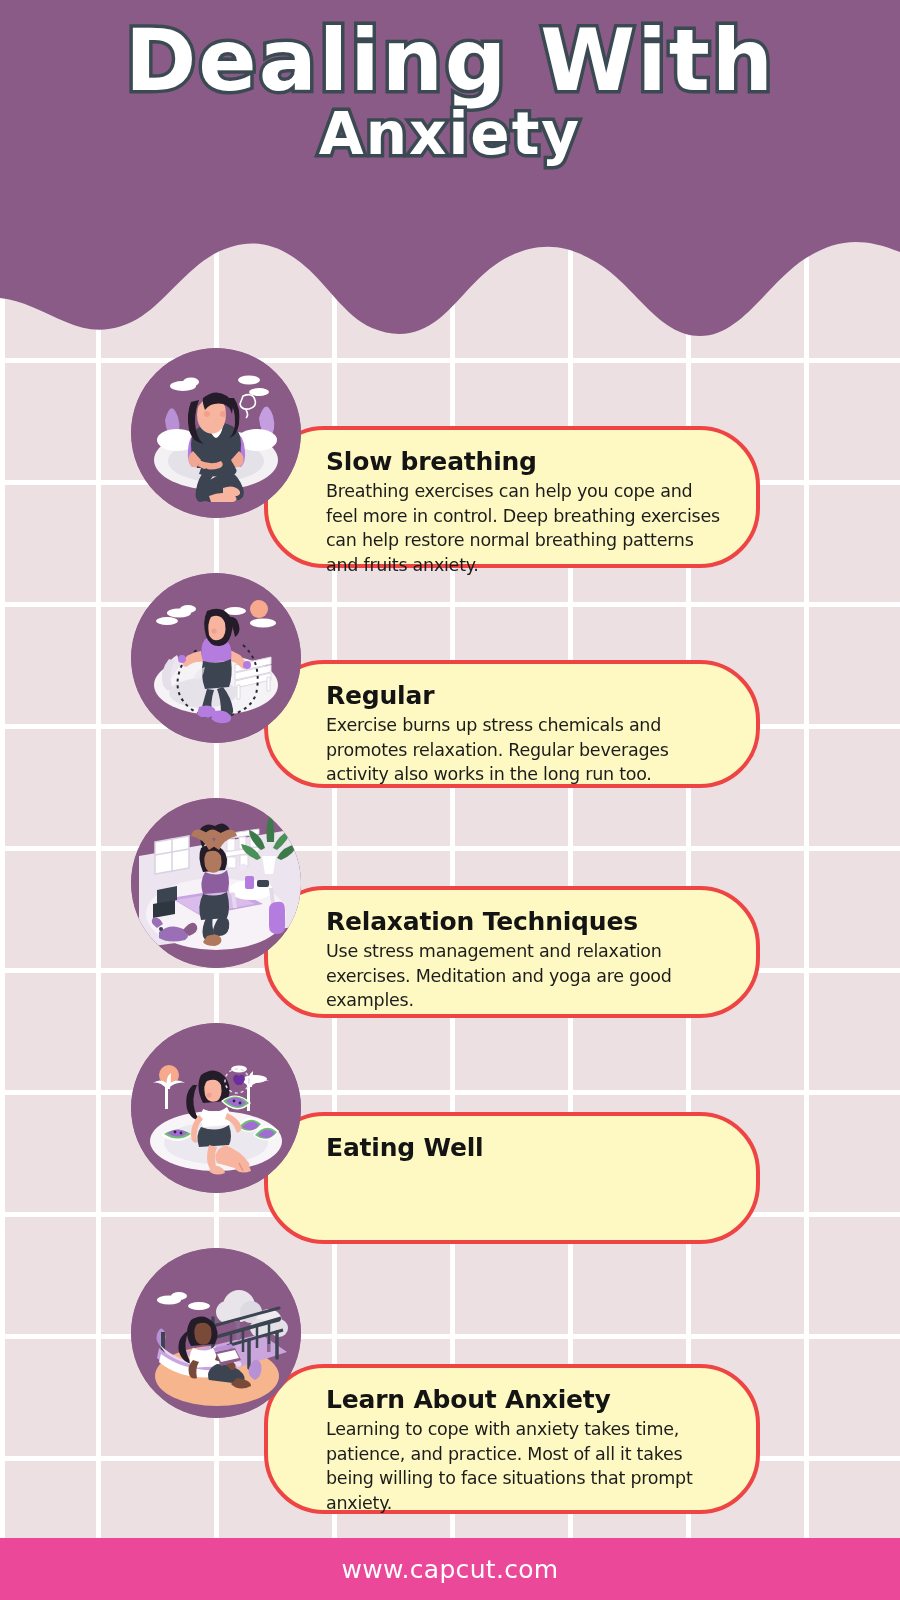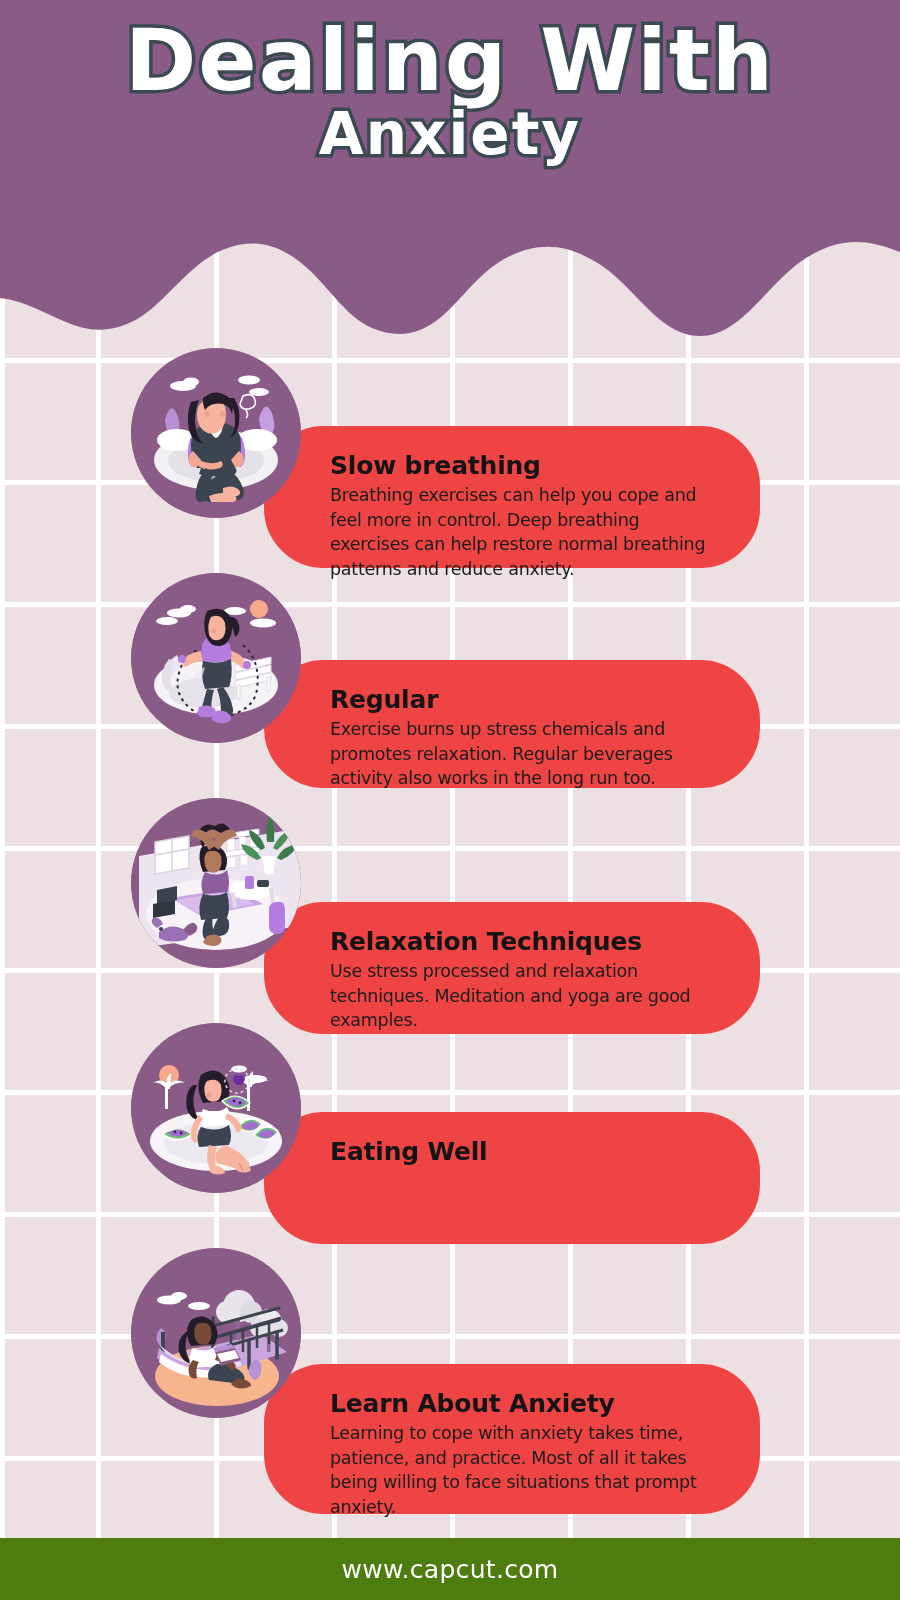--- a/index.html
+++ b/index.html
@@ -72,22 +72,22 @@
     width:170px; height:170px;
     border-radius:50%;
     background:#8b5b87;
     overflow:hidden;
     z-index:7;
   }
   .circle svg { display:block; width:170px; height:170px; }
 
   .card {
     position:absolute;
-    background:#ef4444;
-    border:8px solid #ef4444;
+    background:#fef9c3;
+    border:4px solid #ef4444;
     border-radius:60px;
     z-index:6;
     padding:18px 34px 20px 58px;
   }
   .card-title {
     font-family:"DejaVu Sans", sans-serif;
     font-weight:bold;
     font-size:25px;
     color:#141414;
     letter-spacing:-0.2px;
@@ -99,21 +99,21 @@
     font-size:17.5px;
     line-height:1.42;
     color:#1c1c1c;
     letter-spacing:-0.25px;
   }
 
   
   .footer {
     position:absolute; left:0; bottom:0;
     width:900px; height:62px;
-    background:#4d7c0f;
+    background:#ec4899;
     display:flex; align-items:center; justify-content:center;
     z-index:8;
   }
   .footer-text {
     color:#ffffff;
     font-family:"DejaVu Sans", sans-serif;
     font-size:25px;
     letter-spacing:0.3px;
   }
 </style>
@@ -179,21 +179,21 @@
           <path d="M112 48 q10 -4 12 4 q2 7 -6 9 q-8 1 -9 -5z" fill="none" stroke="#ffffff" stroke-width="1.6"></path>
           <path d="M115 62 q3 5 0 8" fill="none" stroke="#ffffff" stroke-width="1.6"></path>
           <path d="M75 120 q-8 10 -10 22 q-2 10 4 12 l10 -2 q-4 -16 4 -26z" fill="#3b4450"></path>
           <path d="M96 120 q12 8 16 20 q3 9 -4 12 l-30 2 q-8 -2 -6 -10 q4 -12 14 -16z" fill="#3b4450"></path>
           <path d="M78 148 q14 -6 26 0 q4 4 -2 6 l-22 0z" fill="#f7b5a0"></path>
           <path d="M92 140 q10 -4 16 2 q3 4 -2 6 q-9 2 -14 -2z" fill="#f7b5a0"></path>
         </svg>
       </div>
       <div class="card" style="left:264px; top:426px; width:496px; height:142px;">
         <div class="card-title">Slow breathing</div>
-        <div class="card-body">Breathing exercises can help you cope and feel more in control. Deep breathing exercises  can help restore normal breathing patterns and reduce anxiety.</div>
+        <div class="card-body">Breathing exercises can help you cope and feel more in control. Deep breathing exercises  can help restore normal breathing patterns and fruits anxiety.</div>
       </div>
     </div>
 
     <div class="item" style="top:0;">
       <div class="circle" style="left:131px; top:573px;">
         <svg viewBox="0 0 170 170">
           <circle cx="85" cy="85" r="85" fill="#8b5b87"></circle>
           <circle cx="128" cy="36" r="9" fill="#f7a98c"></circle>
           <ellipse cx="48" cy="40" rx="12" ry="4.5" fill="#ffffff"></ellipse>
           <ellipse cx="57" cy="36" rx="8" ry="4" fill="#ffffff"></ellipse>
@@ -290,23 +290,23 @@
           <path d="M76 138 q10 -4 14 2 q2 6 -6 8 q-10 0 -12 -4z" fill="#b0785c"></path>
           <g>
             <path d="M28 134 q12 -10 26 -2 q6 6 0 10 q-16 4 -26 -2z" fill="#9a6fb5"></path>
             <path d="M26 130 q-8 -6 -4 -10 q6 -2 10 6z" fill="#9a6fb5"></path>
             <path d="M52 132 q10 -12 14 -4 q2 6 -8 10z" fill="#8b5b87"></path>
             <circle cx="30" cy="131" r="2" fill="#3b4450"></circle>
           </g>
           <path d="M108 70 q4 -8 8 -2 q-2 6 -8 4z" fill="#f0e4f5"></path>
         </svg>
       </div>
-      <div class="card" style="left:264px; top:886px; width:496px; height:132px;margin-top:16px;">
+      <div class="card" style="left:264px; top:886px; width:496px; height:132px;">
         <div class="card-title">Relaxation Techniques</div>
-        <div class="card-body">Use stress processed and relaxation techniques. Meditation and yoga are good examples.</div>
+        <div class="card-body">Use stress management and relaxation exercises. Meditation and yoga are good examples.</div>
       </div>
     </div>
 
     <div class="item" style="top:0;">
       <div class="circle" style="left:131px; top:1023px;">
         <svg viewBox="0 0 170 170">
           <circle cx="85" cy="85" r="85" fill="#8b5b87"></circle>
           <circle cx="38" cy="52" r="10" fill="#f7a98c"></circle>
           <ellipse cx="108" cy="46" rx="8" ry="3.5" fill="#ffffff"></ellipse>
           <ellipse cx="124" cy="56" rx="12" ry="4" fill="#ffffff"></ellipse>

